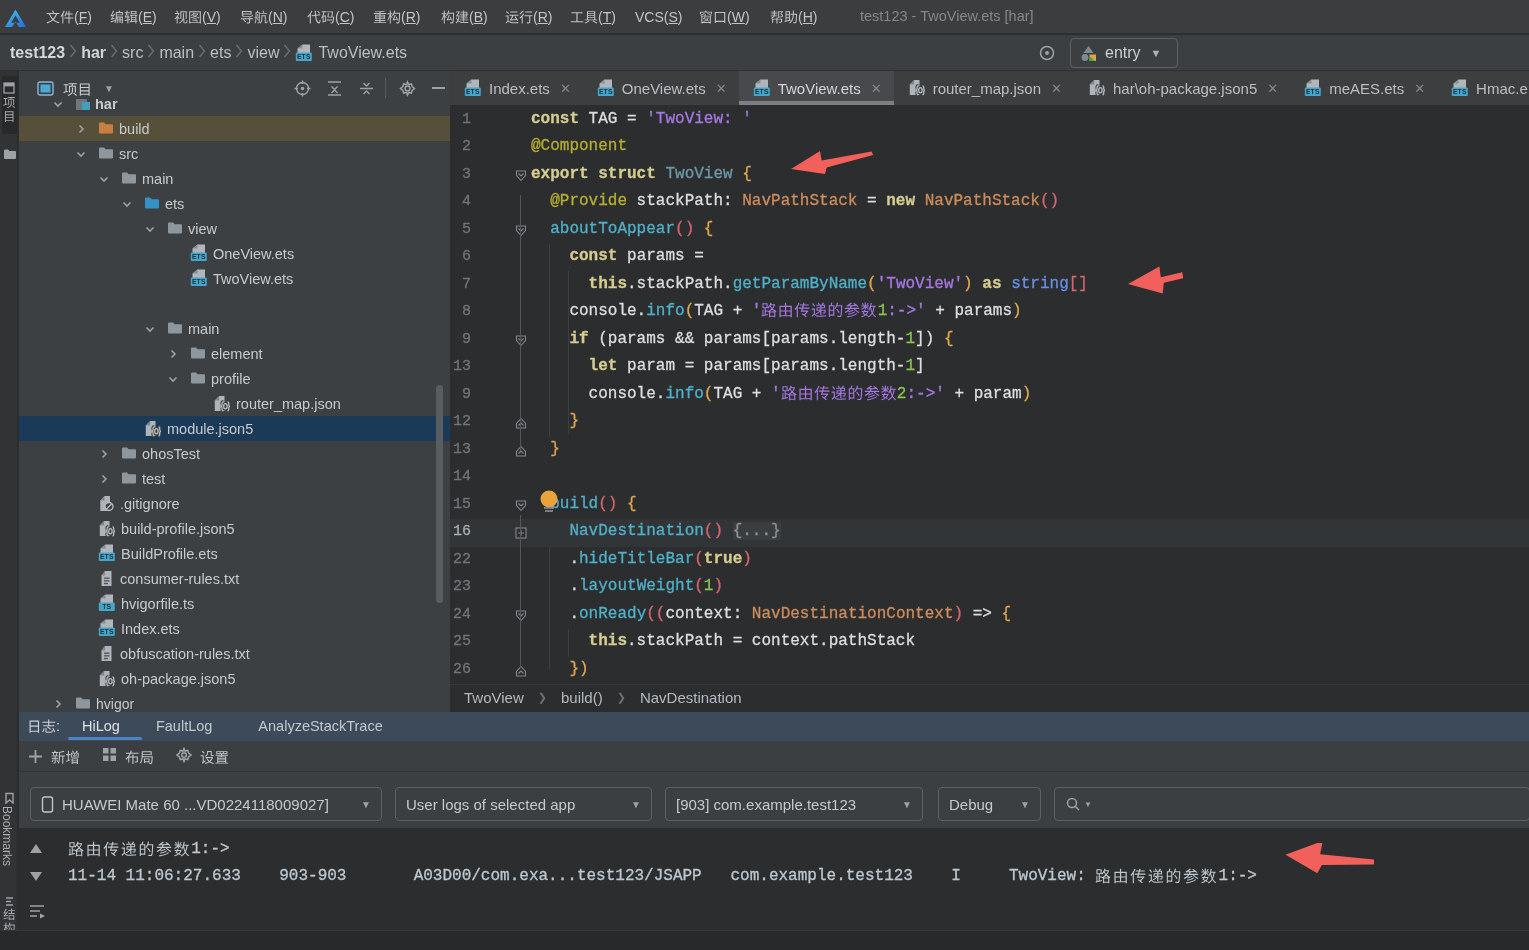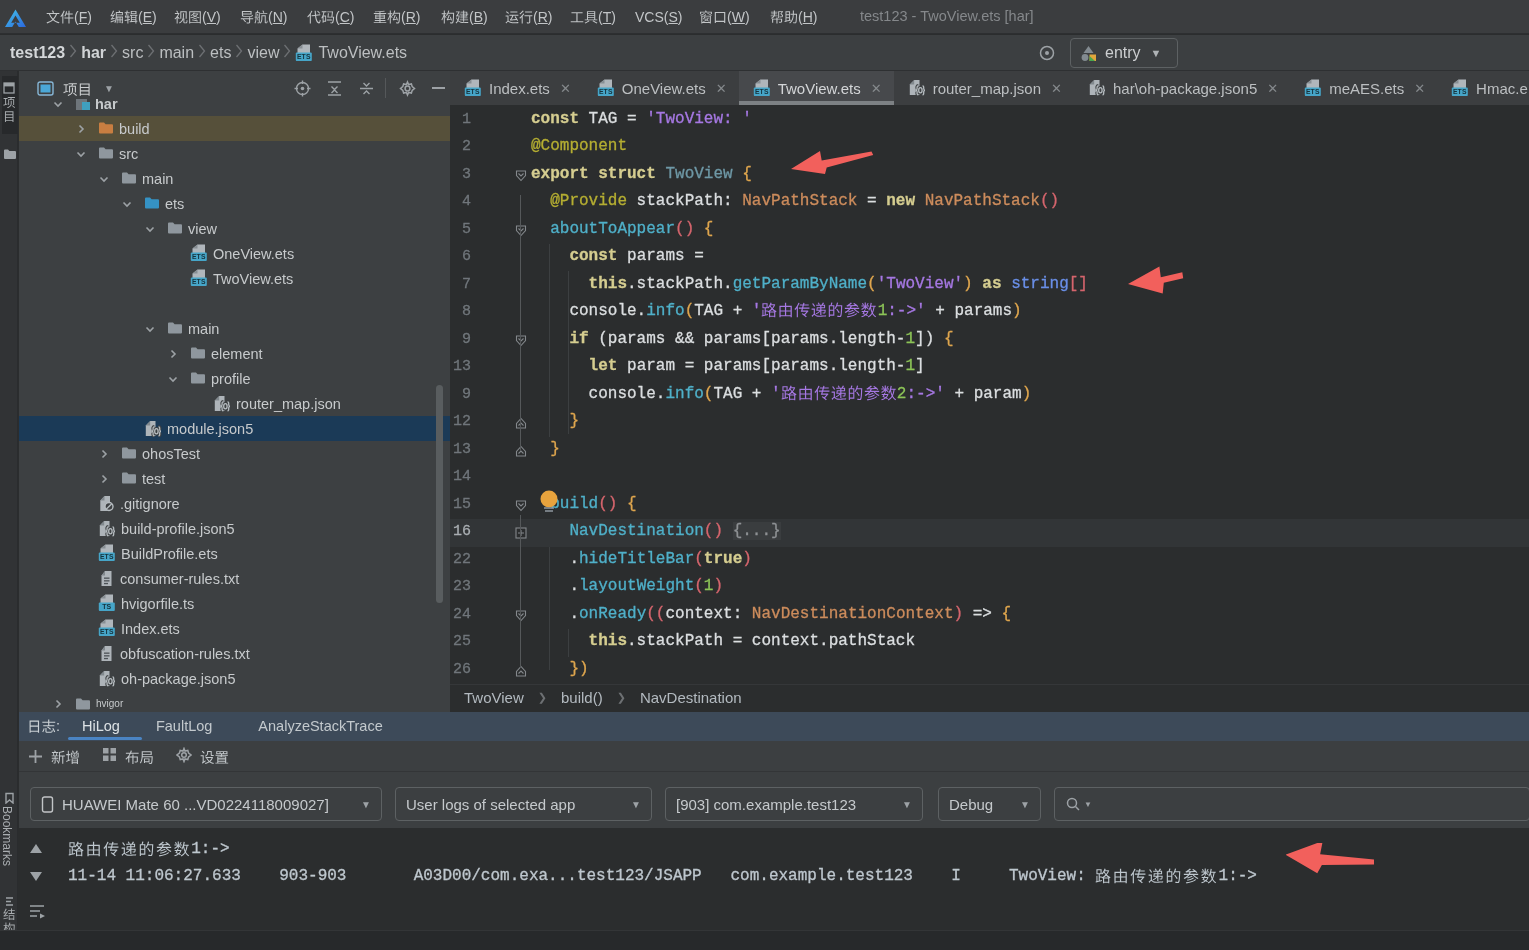--- a/index.html
+++ b/index.html
@@ -453,21 +453,21 @@
           <path fill="#81888d" d="M6.2 1 L6.2 5.4 L1.8 5.4 Z"></path>
           <path d="M10.3 6.8 C8.8 6.8 9.1 8.6 9.1 9.6 C9.1 10.8 8.2 11.3 7.8 11.3 C8.2 11.3 9.1 11.8 9.1 13 C9.1 14 8.8 15.8 10.3 15.8" fill="none" stroke="#3d4042" stroke-width="3.4"></path>
           <path d="M14.5 6.8 C16.0 6.8 15.7 8.6 15.7 9.6 C15.7 10.8 16.6 11.3 17.0 11.3 C16.6 11.3 15.7 11.8 15.7 13 C15.7 14 16.0 15.8 14.5 15.8" fill="none" stroke="#3d4042" stroke-width="3.4"></path>
           <ellipse cx="12.4" cy="11.3" rx="1.7" ry="2.6" fill="none" stroke="#3d4042" stroke-width="3.2"></ellipse>
           <path d="M10.3 6.8 C8.8 6.8 9.1 8.6 9.1 9.6 C9.1 10.8 8.2 11.3 7.8 11.3 C8.2 11.3 9.1 11.8 9.1 13 C9.1 14 8.8 15.8 10.3 15.8" fill="none" stroke="#b6bcc0" stroke-width="1.3"></path>
           <path d="M14.5 6.8 C16.0 6.8 15.7 8.6 15.7 9.6 C15.7 10.8 16.6 11.3 17.0 11.3 C16.6 11.3 15.7 11.8 15.7 13 C15.7 14 16.0 15.8 14.5 15.8" fill="none" stroke="#b6bcc0" stroke-width="1.3"></path>
           <ellipse cx="12.4" cy="11.3" rx="1.7" ry="2.6" fill="none" stroke="#b6bcc0" stroke-width="1.3"></ellipse>
         </svg></span>
       <span style="margin-left:5px;white-space:nowrap">oh-package.json5</span>
     </div>
-    <div class="abs row" style="left:19px;top:691px;width:431px;height:25px;font-size:10px;color:#c7cacc">
+    <div class="abs row" style="left:19px;top:691px;width:431px;height:25px;font-size:14px;color:#c7cacc">
       <span style="width:33px"></span>
       <span style="width:23px;margin-top:2px"><svg width="12" height="12" viewBox="0 0 12 12" style="">
           <path fill="none" stroke="#9da2a6" stroke-width="1.6" d="M4.5 2.5 L8 6 L4.5 9.5"></path>
         </svg></span>
       <span style="margin-top:2px"><svg width="16" height="14" viewBox="0 0 16 14" style="">
           <path fill="#8f979e" d="M1 2.5 Q1 1.5 2 1.5 L6 1.5 L7.6 3.2 L14 3.2 Q15 3.2 15 4.2 L15 11.5 Q15 12.5 14 12.5 L2 12.5 Q1 12.5 1 11.5 Z"></path>
         </svg></span>
       <span style="margin-left:5px;white-space:nowrap">hvigor</span>
     </div>
     <div class="abs" style="left:19px;top:71px;width:431px;height:28px;background:#3d4042"></div>

